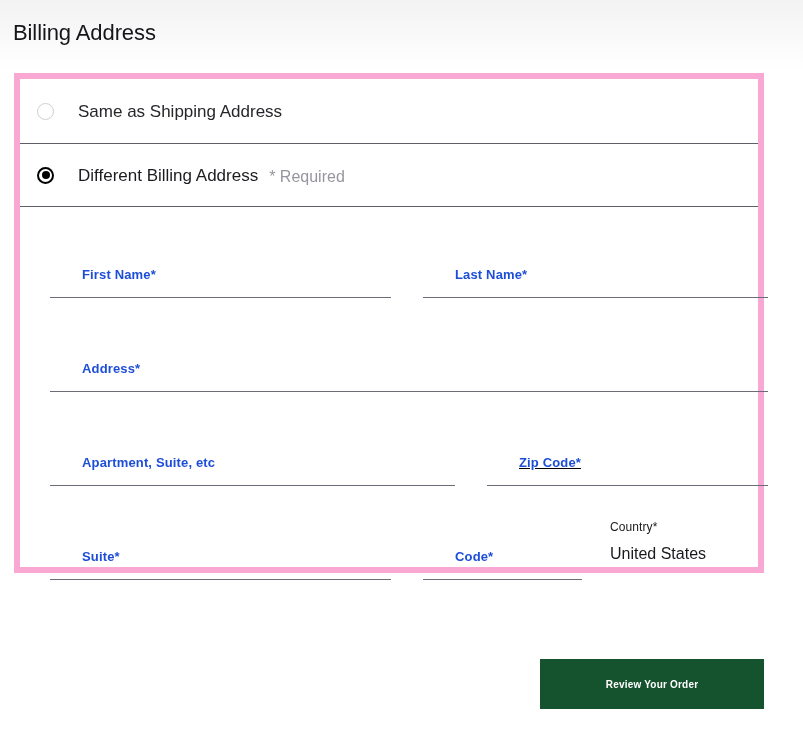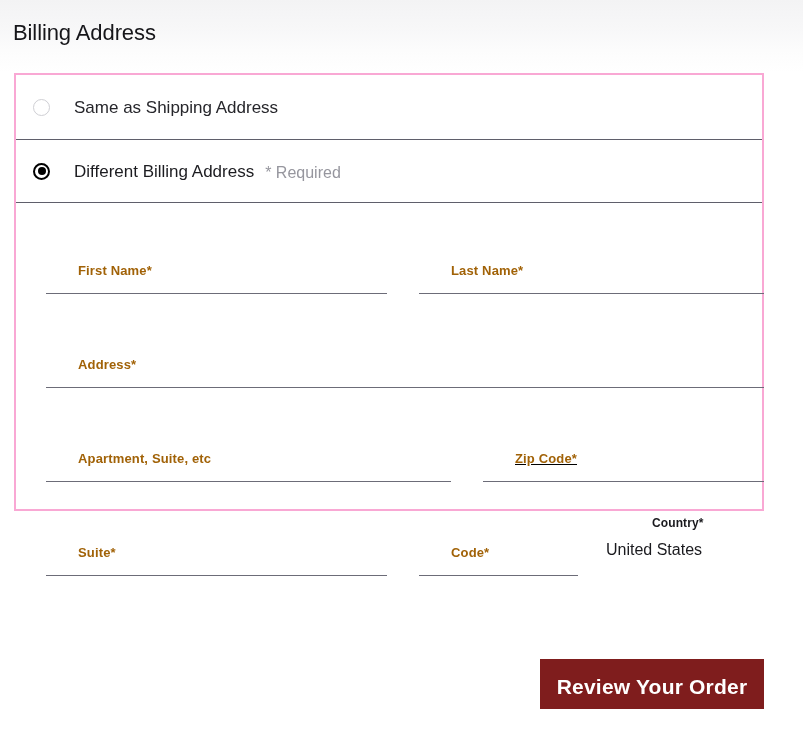--- a/index.html
+++ b/index.html
@@ -38,22 +38,22 @@
     z-index: 2;
     white-space: nowrap;
   }
 
   
   .panel {
     position: absolute;
     left: 14px;
     top: 73px;
     width: 750px;
-    height: 438px;
-    border: 2px solid #f9a8d4;
+    height: 500px;
+    border: 6px solid #f9a8d4;
     box-sizing: border-box;
     background: #ffffff;
     z-index: 1;
   }
 
   .radio-row {
     position: relative;
     height: 64px;
     box-sizing: border-box;
     display: flex;
@@ -121,65 +121,64 @@
     position: relative;
     height: 409px;
   }
 
   .field {
     position: absolute;
   }
   .field-label {
     font-size: 13px;
     font-weight: bold;
-    color: #a16207;
+    color: #1d4ed8;
     letter-spacing: 0.15px;
     white-space: nowrap;
     display: block;
     padding-left: 32px;
   }
   .field-underline {
     margin-top: 15px;
     height: 1px;
     background: #6c6c78;
     width: 100%;
   }
 
   
   .country-field {
     position: absolute;
   }
   .country-label {
     font-size: 12px;
-    font-weight: bold;
+    font-weight: normal;
     color: #1a1a1e;
     letter-spacing: 0.1px;
     white-space: nowrap;
     display: block;
-    margin-left: 46px;
   }
   .country-value {
     font-size: 16px;
     color: #1a1a1e;
     white-space: nowrap;
     margin-top: 11px;
     display: block;
   }
 
   .review-button {
     position: absolute;
     left: 540px;
     top: 659px;
     width: 224px;
     height: 50px;
-    background: #7f1d1d;
+    background: #14532d;
     border: none;
     color: #ffffff;
     font-family: "Liberation Sans", sans-serif;
-    font-size: 21px;
+    font-size: 10px;
     font-weight: bold;
     letter-spacing: 0.2px;
     cursor: pointer;
     z-index: 2;
     padding: 16px;
   }
 </style>
 </head>
 <body>
 

